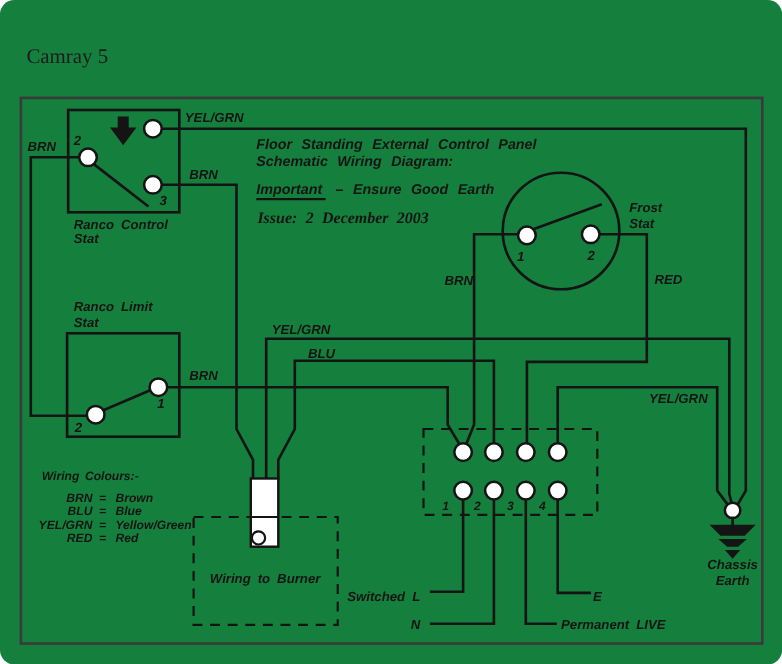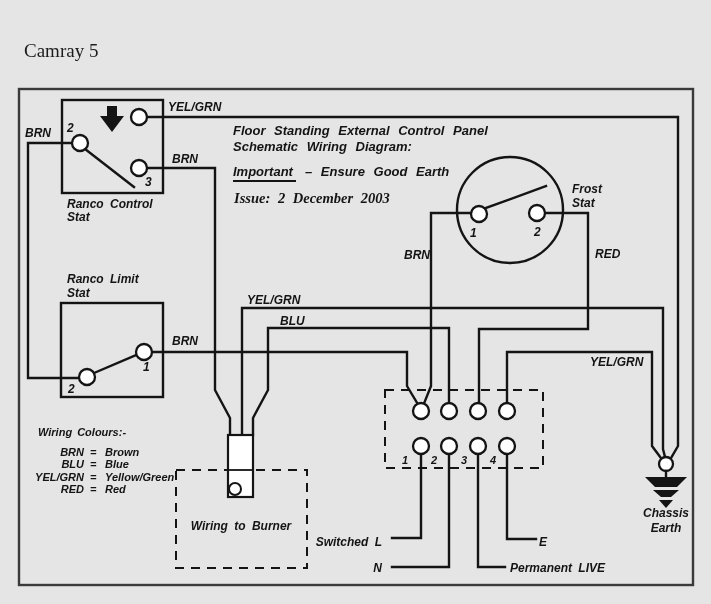--- a/index.html
+++ b/index.html
@@ -4,22 +4,23 @@
 <style>
   html, body {
     margin: 0;
     padding: 0;
     background: #ffffff;
   }
   .page {
     position: relative;
     width: 711px;
     height: 604px;
-    background: #e5e5e5;
+    background: #15803d;
     overflow: hidden;
+    border-radius: 13px;
   }
   svg { display: block; }
 
   
   .t {
     font-family: "Liberation Sans", sans-serif;
     font-style: italic;
     font-weight: bold;
     font-size: 12px;
     fill: #141414;

